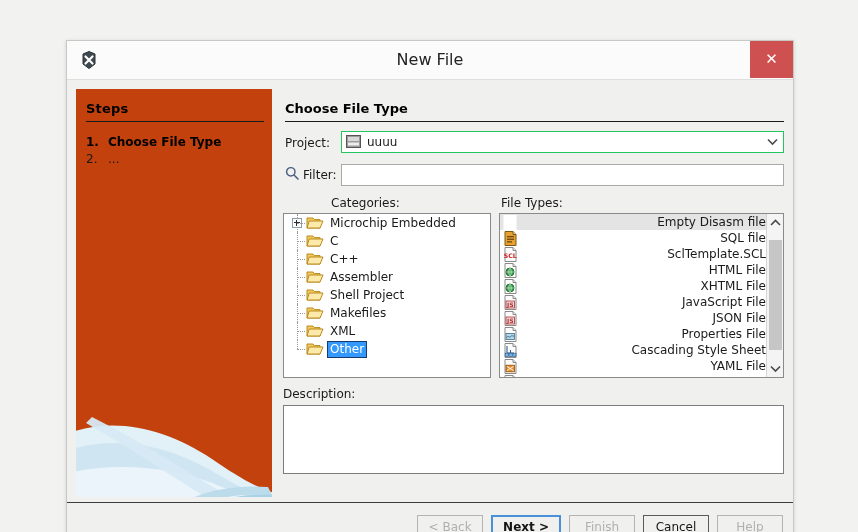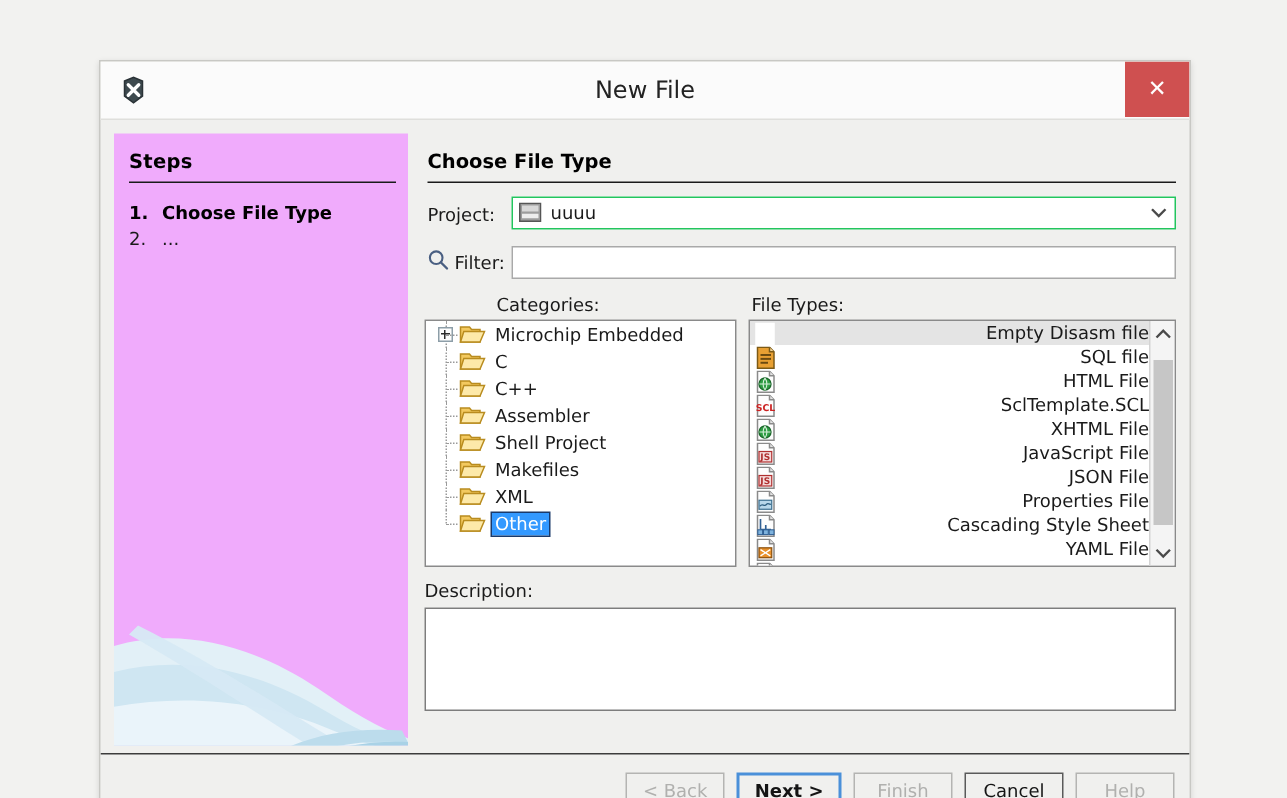--- a/index.html
+++ b/index.html
@@ -62,21 +62,21 @@
   
   #dlg-body {
     position: absolute;
     left: 0; top: 39px; right: 0;
     height: 422px;
   }
   #steps-pane {
     position: absolute;
     left: 9px; top: 9px;
     width: 196px; height: 408px;
-    background: #f0abfc;
+    background: #c2410c;
     border: none;
     overflow: hidden;
   }
   #steps-title {
     position: absolute; left: 10px; top: 12px;
     font-size: 13px; font-weight: bold; color: #000;
     letter-spacing: .2px;
   }
   #steps-rule {
     position: absolute; left: 10px; top: 32px;
@@ -519,36 +519,36 @@
                 </svg>
             </span>
             <span class="ft-name">SQL file</span>
           </div>
 
           <div class="ft-row">
             <span class="ft-ico">
               <svg width="16" height="15" viewBox="0 0 16 15">
                   <path d="M2 0.5 h8 l3 3 v11 H2 Z" fill="#fdfdfd" stroke="#8a8a8a"></path>
                   <path d="M10 0.5 v3 h3" fill="#e6e6e6" stroke="#8a8a8a"></path>
+                  <text x="7.3" y="11" font-family="DejaVu Sans" font-size="6.2" fill="#cc2222" text-anchor="middle" font-weight="bold">SCL</text>
+                </svg>
+            </span>
+            <span class="ft-name">SclTemplate.SCL</span>
+          </div>
+
+          <div class="ft-row">
+            <span class="ft-ico">
+              <svg width="16" height="15" viewBox="0 0 16 15">
+                  <path d="M2 0.5 h8 l3 3 v11 H2 Z" fill="#fdfdfd" stroke="#8a8a8a"></path>
+                  <path d="M10 0.5 v3 h3" fill="#e6e6e6" stroke="#8a8a8a"></path>
                   <circle cx="7" cy="9" r="4" fill="#2f9e44" stroke="#1c6a2c" stroke-width="0.9"></circle>
                   <path d="M3.3 9 h7.4 M7 5.1 c1.7 2.3 1.7 5.6 0 7.9 M7 5.1 c-1.7 2.3 -1.7 5.6 0 7.9" fill="none" stroke="#d9f0dd" stroke-width="0.7"></path>
                 </svg>
             </span>
             <span class="ft-name">HTML File</span>
-          </div>
-
-          <div class="ft-row">
-            <span class="ft-ico">
-              <svg width="16" height="15" viewBox="0 0 16 15">
-                  <path d="M2 0.5 h8 l3 3 v11 H2 Z" fill="#fdfdfd" stroke="#8a8a8a"></path>
-                  <path d="M10 0.5 v3 h3" fill="#e6e6e6" stroke="#8a8a8a"></path>
-                  <text x="7.3" y="11" font-family="DejaVu Sans" font-size="6.2" fill="#cc2222" text-anchor="middle" font-weight="bold">SCL</text>
-                </svg>
-            </span>
-            <span class="ft-name">SclTemplate.SCL</span>
           </div>
 
           <div class="ft-row">
             <span class="ft-ico">
               <svg width="16" height="15" viewBox="0 0 16 15">
                   <path d="M2 0.5 h8 l3 3 v11 H2 Z" fill="#fdfdfd" stroke="#8a8a8a"></path>
                   <path d="M10 0.5 v3 h3" fill="#e6e6e6" stroke="#8a8a8a"></path>
                   <circle cx="7" cy="9" r="4" fill="#2f9e44" stroke="#1c6a2c" stroke-width="0.9"></circle>
                   <path d="M3.3 9 h7.4 M7 5.1 c1.7 2.3 1.7 5.6 0 7.9 M7 5.1 c-1.7 2.3 -1.7 5.6 0 7.9" fill="none" stroke="#d9f0dd" stroke-width="0.7"></path>
                 </svg>

